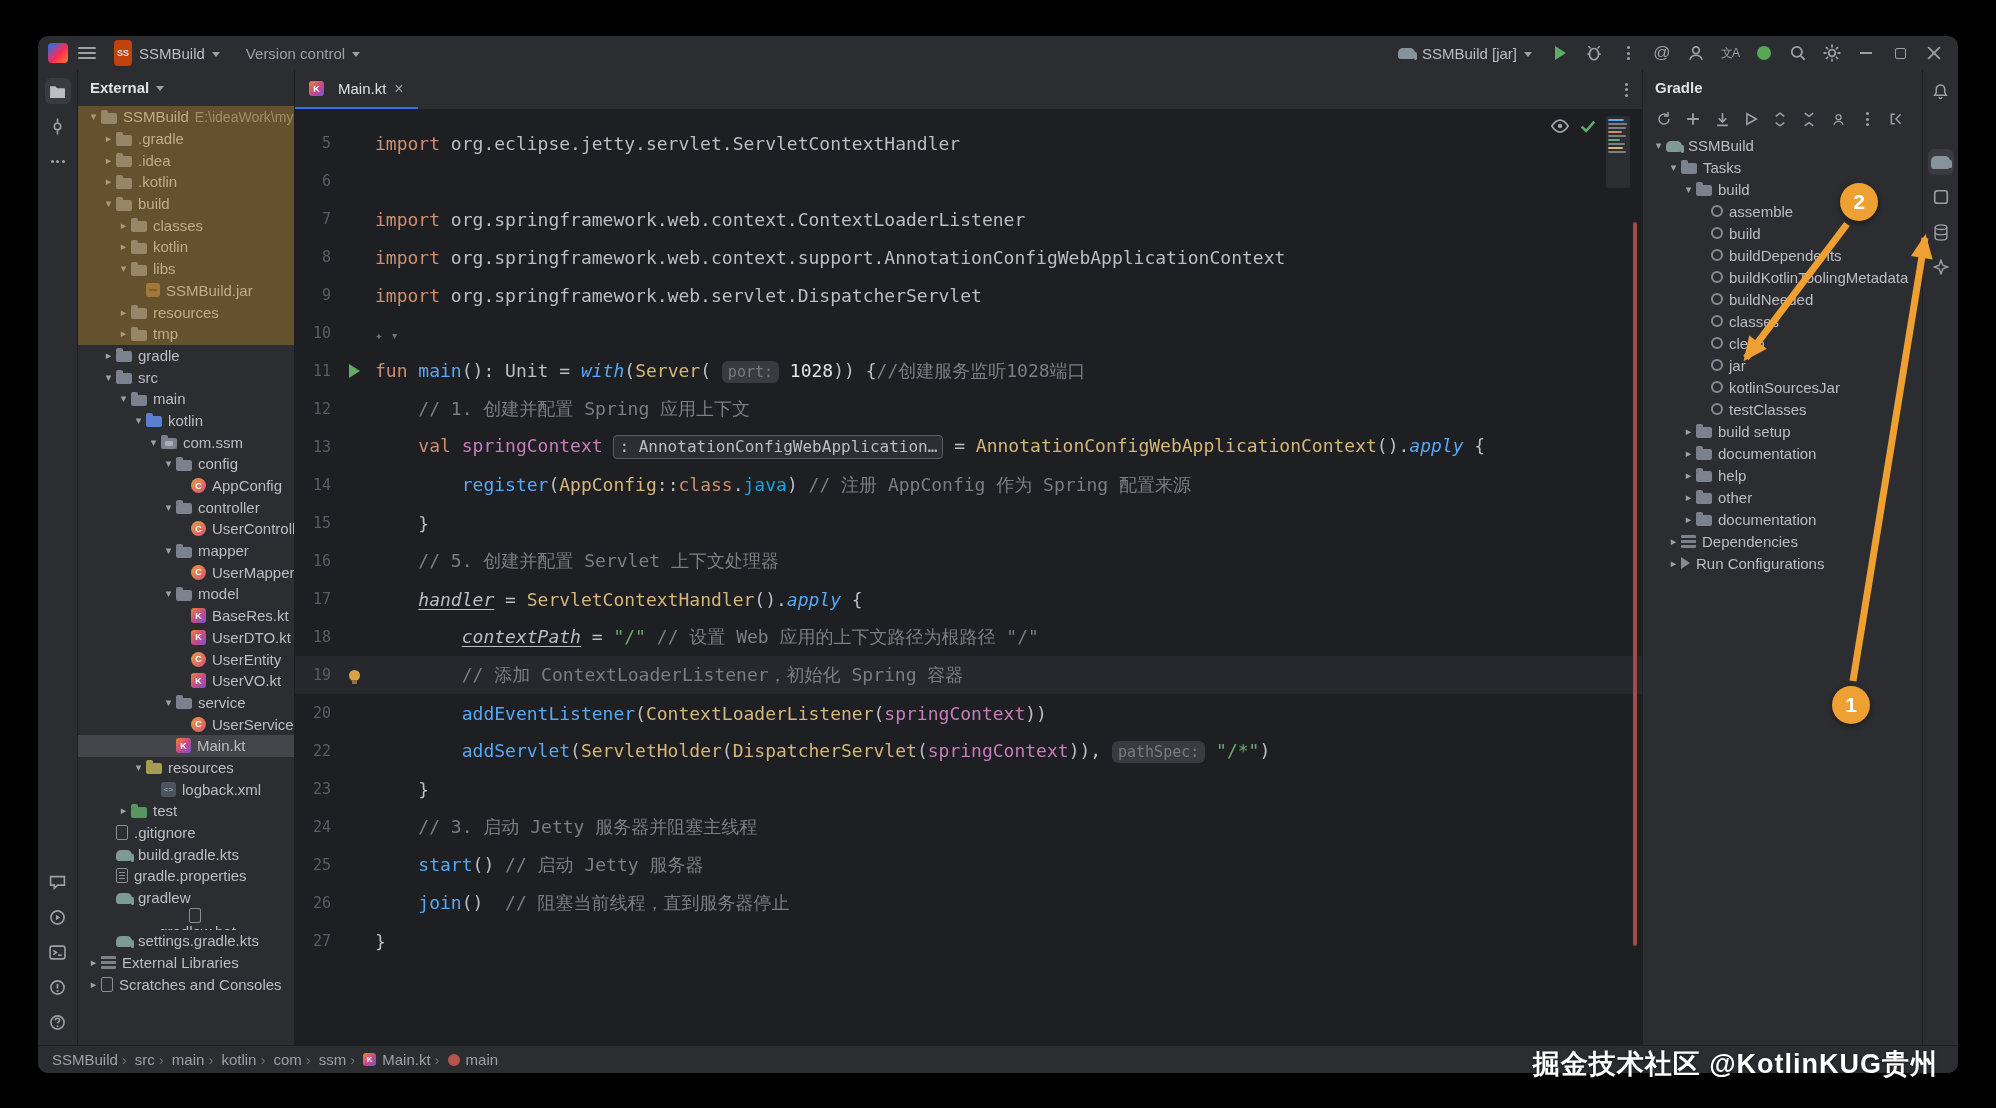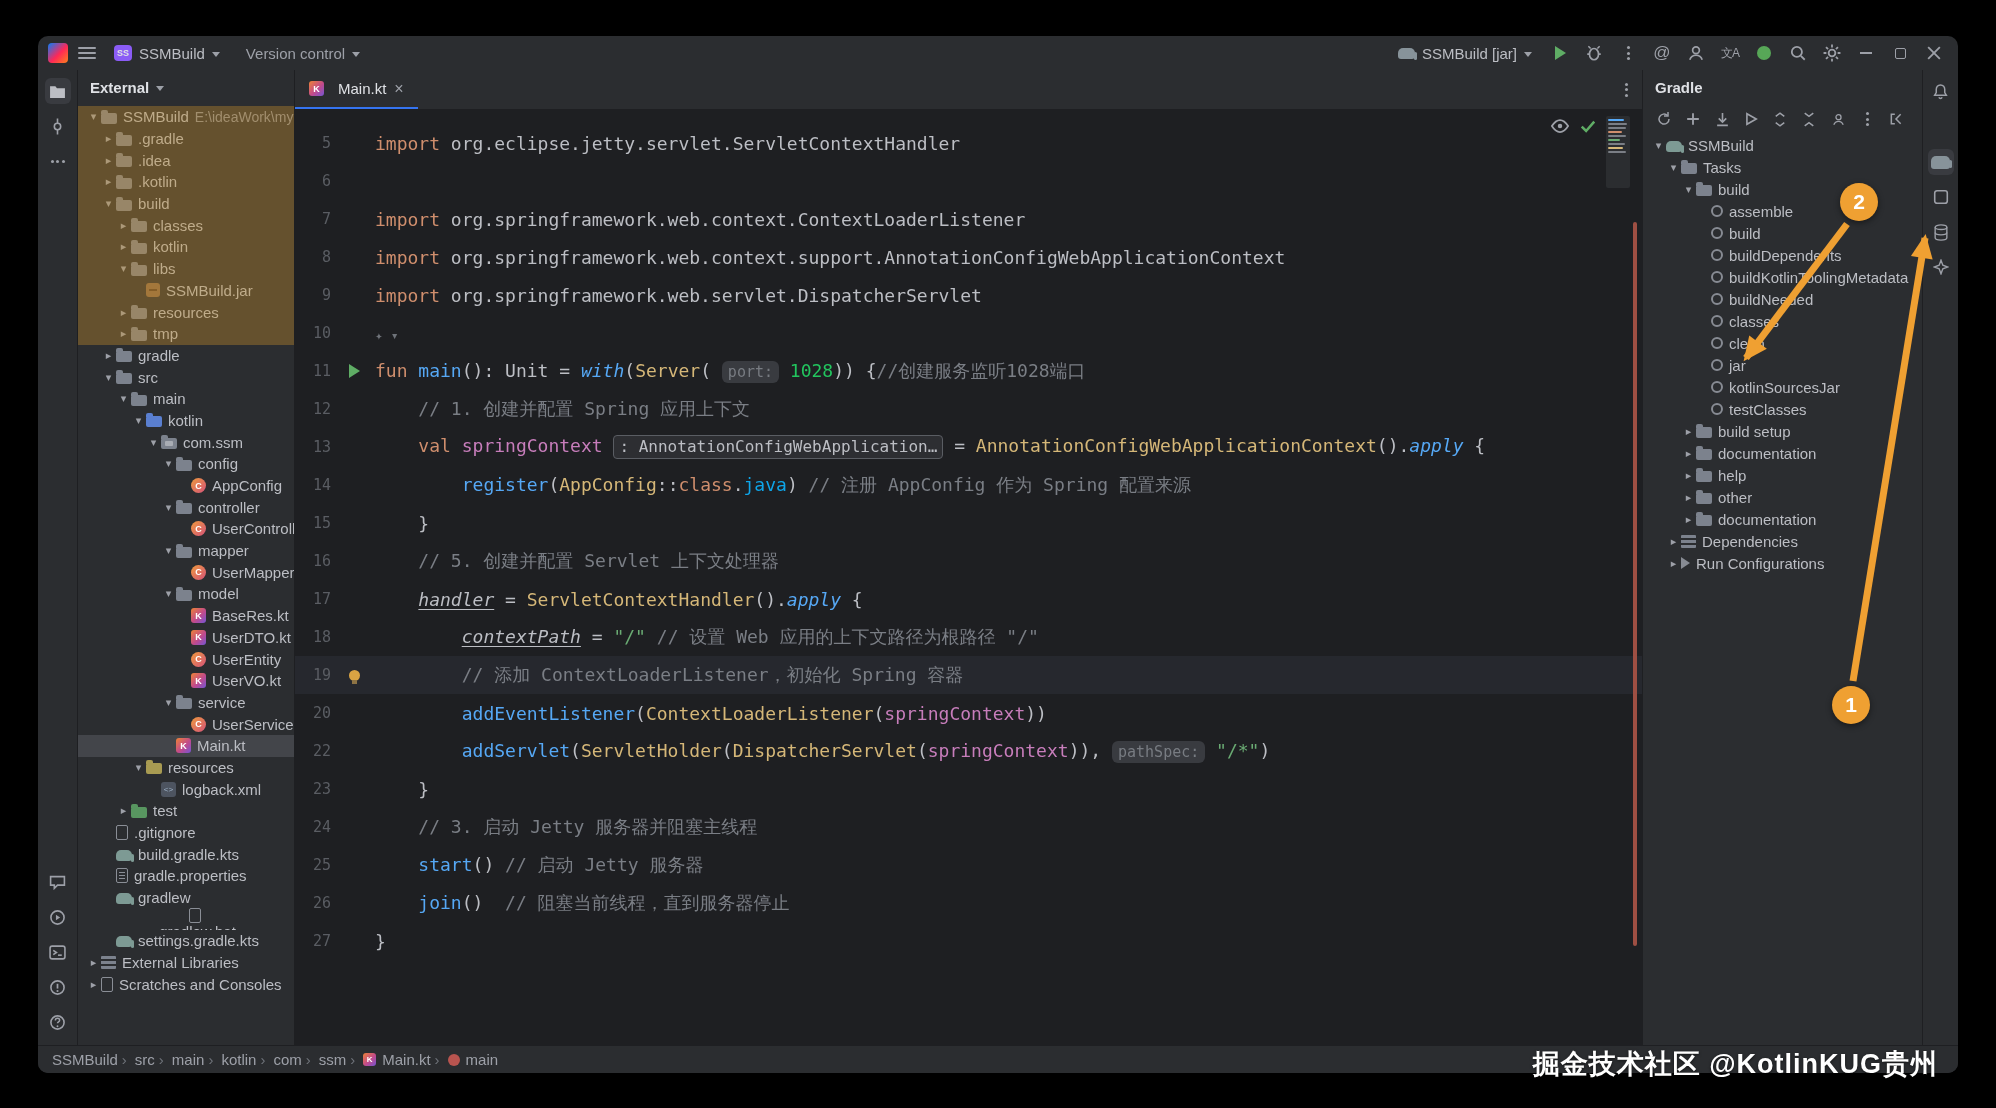--- a/index.html
+++ b/index.html
@@ -12,21 +12,21 @@
     background:#2b2d30; border-radius:10px; overflow:hidden; display:flex; flex-direction:column; }
 
   
   .titlebar { height:34px; flex:none; display:flex; align-items:center; padding:0 10px; gap:10px;
     color:#bcbec4; font-size:15px; }
   .app-logo { width:20px; height:20px; border-radius:4px;
     background:linear-gradient(135deg,#087cfa,#fe2857 55%,#fc801d); flex:none; }
   .hamburger { width:18px; height:12px; display:flex; flex-direction:column; justify-content:space-between; cursor:pointer; }
   .hamburger i { height:2px; background:#9da0a8; border-radius:1px; }
   .tb-widget { display:flex; align-items:center; gap:7px; padding:3px 8px; border-radius:6px; cursor:pointer; }
-  .proj-badge { width:18px; height:16px; border-radius:4px; background:#8b5cf6; color:#dfe1e5;
+  .proj-badge { width:18px; height:26px; border-radius:4px; background:#c2410c; color:#dfe1e5;
     font-size:9px; font-weight:bold; display:flex; align-items:center; justify-content:center; }
   .chev-down { width:0; height:0; border-left:4.5px solid transparent; border-right:4.5px solid transparent;
     border-top:5px solid #9da0a8; margin-top:2px; }
   .dim { color:#9da0a8; }
   .tb-right { margin-left:auto; display:flex; align-items:center; gap:6px; }
   .tb-icon { width:28px; height:28px; display:flex; align-items:center; justify-content:center;
     border-radius:6px; color:#9da0a8; cursor:pointer; flex:none; }
   .play-tri { width:0; height:0; border-top:7px solid transparent; border-bottom:7px solid transparent;
     border-left:11px solid #5fad65; }
   .green-dot { width:14px; height:14px; border-radius:50%; background:#57a757; }
@@ -113,21 +113,21 @@
   .gicon.bulb { width:11px; height:11px; border-radius:50%; background:#d9a343; position:relative; cursor:pointer; }
   .gicon.bulb::after { content:""; position:absolute; left:3px; top:10px; width:5px; height:4px; background:#8d7344; }
   .code { white-space:pre; flex:1; min-width:0; overflow:hidden; color:#bcbec4; }
 
   .tok-kw   { color:#cf8e6d; }
   .tok-pln  { color:#bcbec4; }
   .tok-fn   { color:#56a8f5; }
   .tok-fni  { color:#56a8f5; font-style:italic; }
   .tok-ctor { color:#d5b778; }
   .tok-str  { color:#6aab73; }
-  .tok-num  { color:#22c55e; }
+  .tok-num  { color:#e5e5e5; }
   .tok-cmt  { color:#7a7e85; }
   .tok-prop { color:#c77dbb; }
   .tok-propi{ color:#0ea5e9; }
   .tok-var  { color:#bcbec4; font-style:italic; text-decoration:underline; text-underline-offset:3px; }
   .tok-vision { color:#6f737a; font-size:13px; }
   .tok-hint { display:inline-block; background:#393b40; color:#787c82; border-radius:6px;
     padding:0 6px; font-size:15px; line-height:22px; vertical-align:middle; }
   .tok-hintlite { display:inline-block; border:1px solid #5a5d63; background:rgba(90,93,99,.25);
     color:#bcbec4; border-radius:4px; padding:0 5px; font-size:16px; line-height:22px; vertical-align:middle; }
 

